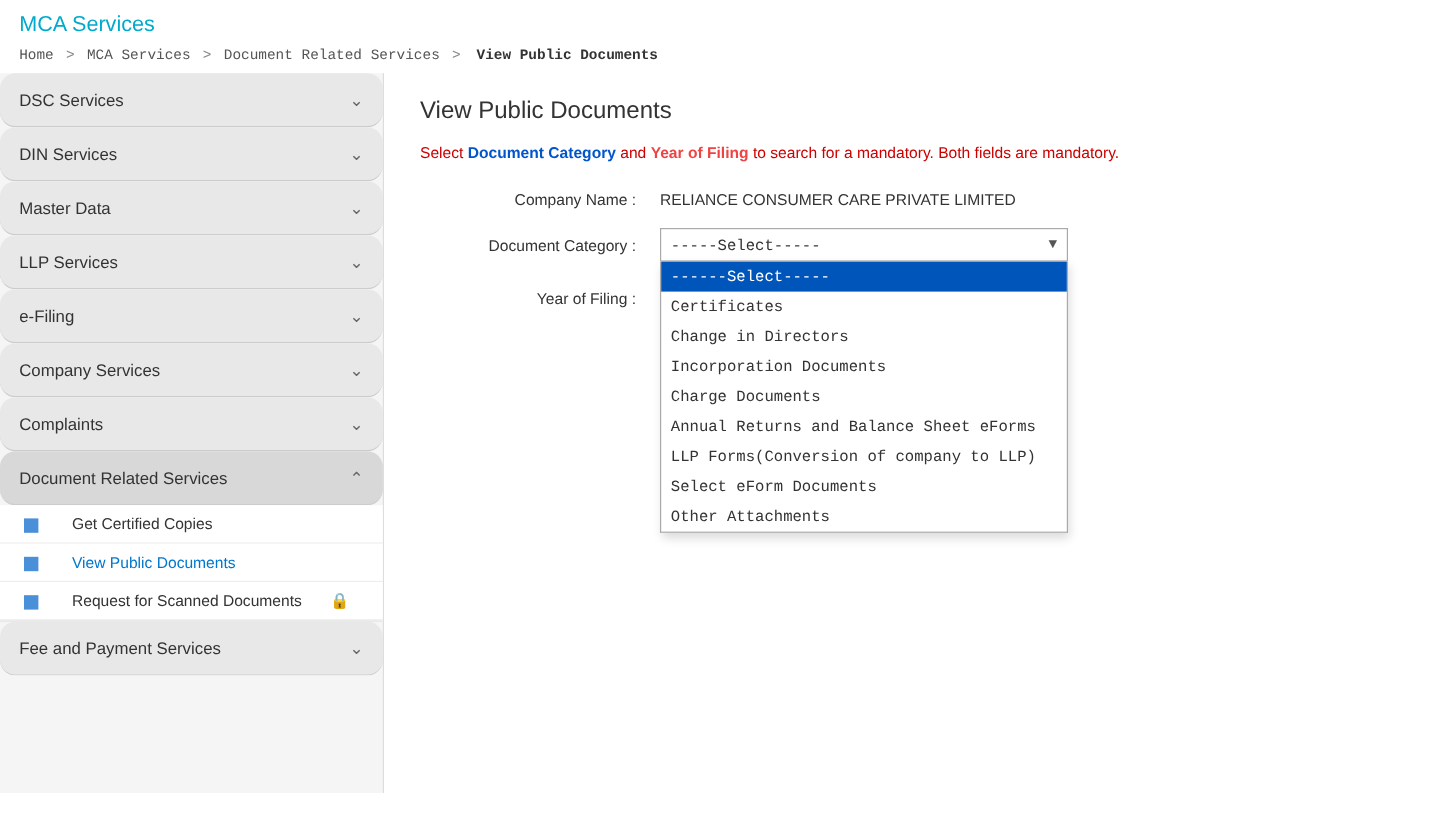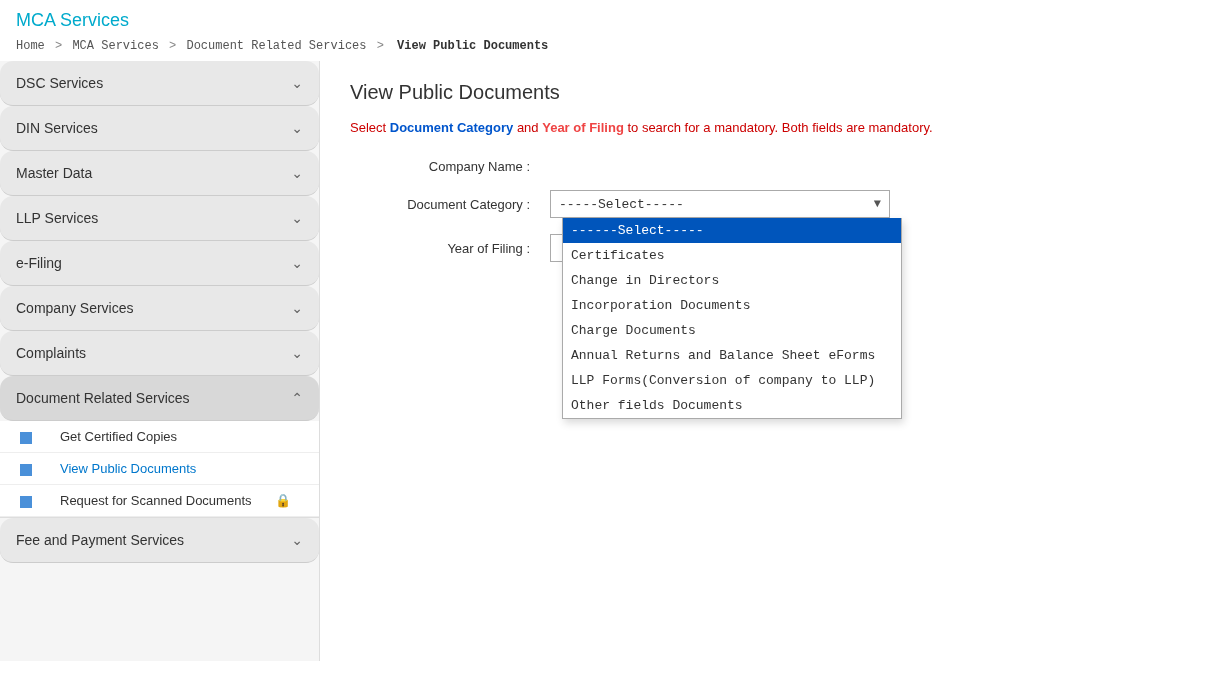--- a/index.html
+++ b/index.html
@@ -37,21 +37,21 @@
 
     .form-table { margin-left: 40px; }
     .form-row { display: flex; align-items: center; margin-bottom: 16px; }
     .form-label { width: 160px; text-align: right; padding-right: 20px; font-size: 13px; color: #333; }
     .form-value { font-size: 13px; color: #333; font-weight: normal; }
 
     .select-wrapper { position: relative; display: inline-block; font-family: Liberation Mono, monospace; }
     .select-trigger { width: 340px; height: 28px; border: 1px solid #aaa; background: #fff; display: flex; align-items: center; justify-content: space-between; padding: 0 8px; cursor: pointer; font-size: 13px; }
     .select-trigger .arrow { font-size: 12px; color: #555; }
 
-    .dropdown-list { position: absolute; top: 28px; left: 12px; width: 340px; background: #fff; border: 1px solid #aaa; border-top: none; z-index: 100; box-shadow: 2px 4px 8px rgba(0,0,0,0.15); }
+    .dropdown-list { position: absolute; top: 28px; left: 0; width: 340px; background: #fff; border: 1px solid #aaa; border-top: none; z-index: 100; box-shadow: 2px 4px 8px rgba(0,0,0,0.15); }
     .dropdown-option { padding: 5px 8px; font-size: 13px; cursor: pointer; color: #333; }
     .dropdown-option.selected { background: #0055bb; color: #fff; }
 
     .year-input { width: 340px; height: 28px; border: 1px solid #aaa; font-size: 13px; padding: 0 8px; }
   </style>
 </head>
 <body>
 
 <div>
   <div class="top-header">
@@ -138,38 +138,40 @@
     <div class="page-title">View Public Documents</div>
 
     <div class="instruction">
       <span>Select </span><span class="highlight-blue">Document Category</span><span> and </span><span class="highlight-red">Year of Filing</span><span class="normal"> to search for a mandatory. Both fields are mandatory.</span>
     </div>
 
     <div class="form-table">
 
       <div class="form-row">
         <div class="form-label">Company Name :</div>
+        <div class="form-value">RELIANCE CONSUMER CARE PRIVATE LIMITED</div>
       </div>
 
       <div class="form-row">
         <div class="form-label">Document Category :</div>
         <div class="select-wrapper">
           <div class="select-trigger">
             <span>-----Select-----</span>
             <span class="arrow">▼</span>
           </div>
           <div class="dropdown-list">
             <div class="dropdown-option selected">------Select-----</div>
             <div class="dropdown-option">Certificates</div>
             <div class="dropdown-option">Change in Directors</div>
             <div class="dropdown-option">Incorporation Documents</div>
             <div class="dropdown-option">Charge Documents</div>
             <div class="dropdown-option">Annual Returns and Balance Sheet eForms</div>
             <div class="dropdown-option">LLP Forms(Conversion of company to LLP)</div>
-            <div class="dropdown-option">Other fields Documents</div>
+            <div class="dropdown-option">Select eForm Documents</div>
+            <div class="dropdown-option">Other Attachments</div>
           </div>
         </div>
       </div>
 
       <div class="form-row">
         <div class="form-label">Year of Filing :</div>
         <input class="year-input" type="text" style="">
       </div>
     </div>
   </div>

